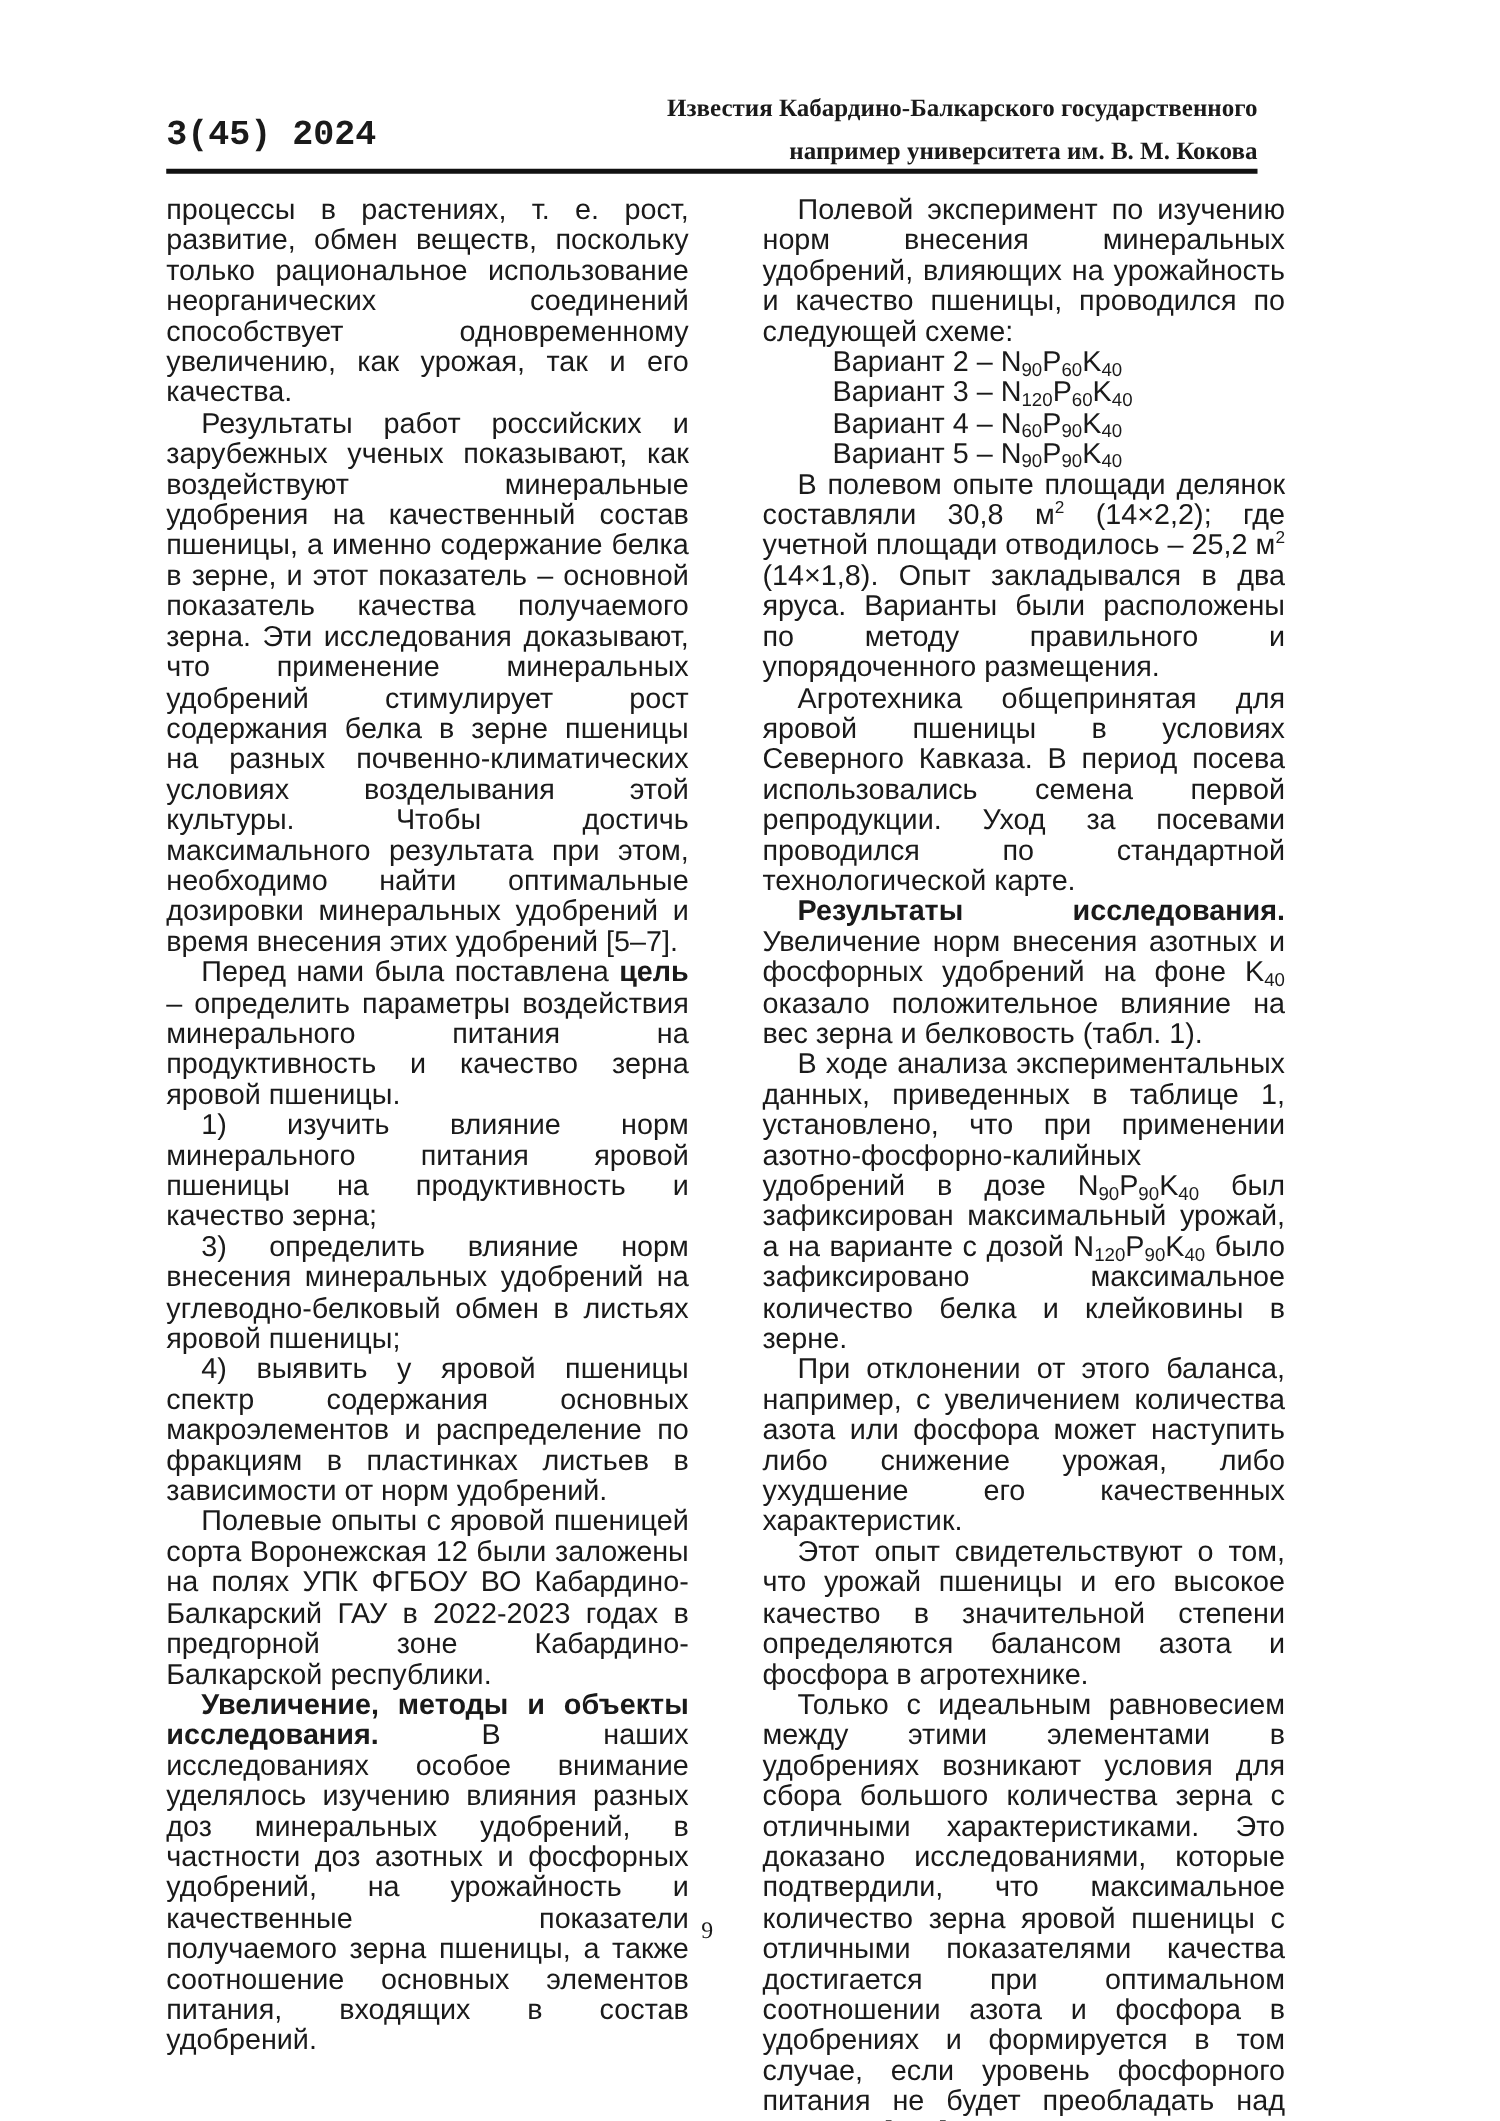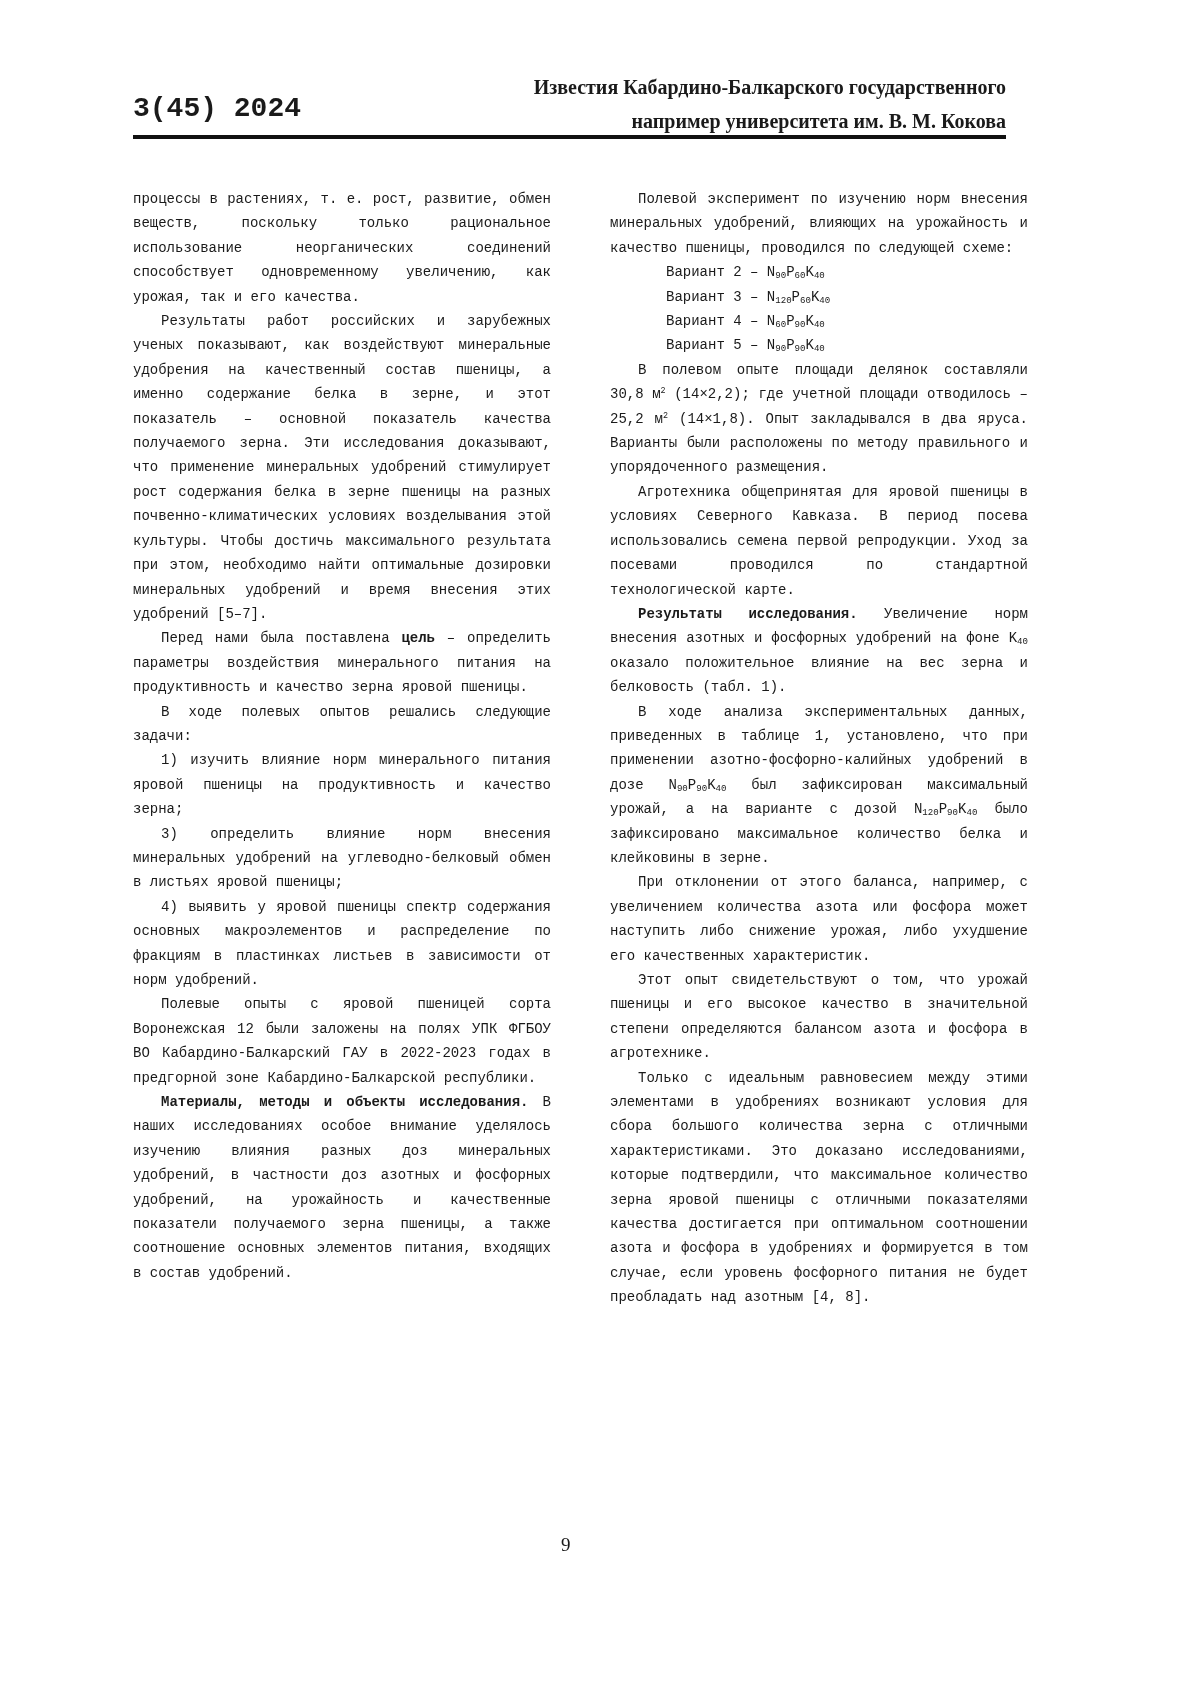--- a/index.html
+++ b/index.html
@@ -1,21 +1,21 @@
 <!DOCTYPE html>
 <html><head>
 <meta charset="utf-8">
 <style>
   html, body { margin: 0; padding: 0; background: #ffffff; }
   body { width: 1200px; height: 1697px; position: relative; overflow: hidden; color: #1a1a1a; }
   .header { position: absolute; left: 133px; top: 70px; width: 873px; height: 66px; }
   .header .issue { position: absolute; left: 0; bottom: 12px; font-family: Liberation Mono, monospace; font-weight: bold; font-size: 28px; }
   .header .journal { position: absolute; right: 0; top: 0; text-align: right; font-family: "Liberation Serif", serif; font-weight: bold; font-size: 20px; line-height: 34px; }
   .header-rule { position: absolute; left: 133px; top: 135px; width: 873px; height: 4px; background: #111; }
-  .col { position: absolute; top: 155px; width: 418px; font-family: Liberation Mono, monospace; font-size: 14px; line-height: 24.4px; text-align: justify; margin-top: 32px; }
+  .col { position: absolute; top: 155px; width: 418px; font-family: Liberation Sans, sans-serif; font-size: 23px; line-height: 24.4px; text-align: justify; }
   .col.left { left: 133px; }
   .col.right { left: 610px; }
   .col p { margin: 0; text-indent: 28px; }
   .col p.noind { text-indent: 0; }
   .variant { margin: 0; padding-left: 28px; text-align: left; }
   sub { font-size: 65%; line-height: 0; vertical-align: -0.25em; }
   sup { font-size: 60%; line-height: 0; vertical-align: 0.6em; }
   b { font-weight: bold; }
   .page-number { position: absolute; left: 561px; top: 1534px; font-family: "Liberation Serif", serif; font-size: 19px; }
 </style>
@@ -28,26 +28,25 @@
     <div>Известия Кабардино-Балкарского государственного</div>
     <div>например университета им. В. М. Кокова</div>
   </div>
 </div>
 <div class="header-rule"></div>
 
 <div class="col left">
   <p class="noind">процессы в растениях, т. е. рост, развитие, обмен веществ, поскольку только рациональное использование неорганических соединений способствует одновременному увеличению, как урожая, так и его качества.</p>
   <p>Результаты работ российских и зарубежных ученых показывают, как воздействуют минеральные удобрения на качественный состав пшеницы, а именно содержание белка в зерне, и этот показатель – основной показатель качества получаемого зерна. Эти исследования доказывают, что применение минеральных удобрений стимулирует рост содержания белка в зерне пшеницы на разных почвенно-климатических условиях возделывания этой культуры. Чтобы достичь максимального результата при этом, необходимо найти оптимальные дозировки минеральных удобрений и время внесения этих удобрений [5–7].</p>
   <p><span>Перед нами была поставлена </span><b>цель</b><span> – определить параметры воздействия минерального питания на продуктивность и качество зерна яровой пшеницы.</span></p>
-  <p>В ходе полевых опытов решались следующие задачи:</p>
   <p>1) изучить влияние норм минерального питания яровой пшеницы на продуктивность и качество зерна;</p>
   <p>3) определить влияние норм внесения минеральных удобрений на углеводно-белковый обмен в листьях яровой пшеницы;</p>
   <p>4) выявить у яровой пшеницы спектр содержания основных макроэлементов и распределение по фракциям в пластинках листьев в зависимости от норм удобрений.</p>
   <p>Полевые опыты с яровой пшеницей сорта Воронежская 12 были заложены на полях УПК ФГБОУ ВО Кабардино-Балкарский ГАУ в 2022-2023 годах в предгорной зоне Кабардино-Балкарской республики.</p>
-  <p><b>Материалы, методы и объекты исследования.</b><span> В наших исследованиях особое внимание уделялось изучению влияния разных доз минеральных удобрений, в частности доз азотных и фосфорных удобрений, на урожайность и качественные показатели получаемого зерна пшеницы, а также соотношение основных элементов питания, входящих в состав удобрений.</span></p>
+  <p><b>Увеличение, методы и объекты исследования.</b><span> В наших исследованиях особое внимание уделялось изучению влияния разных доз минеральных удобрений, в частности доз азотных и фосфорных удобрений, на урожайность и качественные показатели получаемого зерна пшеницы, а также соотношение основных элементов питания, входящих в состав удобрений.</span></p>
 </div>
 
 <div class="col right">
   <p>Полевой эксперимент по изучению норм внесения минеральных удобрений, влияющих на урожайность и качество пшеницы, проводился по следующей схеме:</p>
   <div id="variants">
       <p class="variant"><span>Вариант 2 – </span>N<sub>90</sub>P<sub>60</sub>K<sub>40</sub></p>
       <p class="variant"><span>Вариант 3 – </span>N<sub>120</sub>P<sub>60</sub>K<sub>40</sub></p>
       <p class="variant"><span>Вариант 4 – </span>N<sub>60</sub>P<sub>90</sub>K<sub>40</sub></p>
       <p class="variant"><span>Вариант 5 – </span>N<sub>90</sub>P<sub>90</sub>K<sub>40</sub></p>
     </div>

